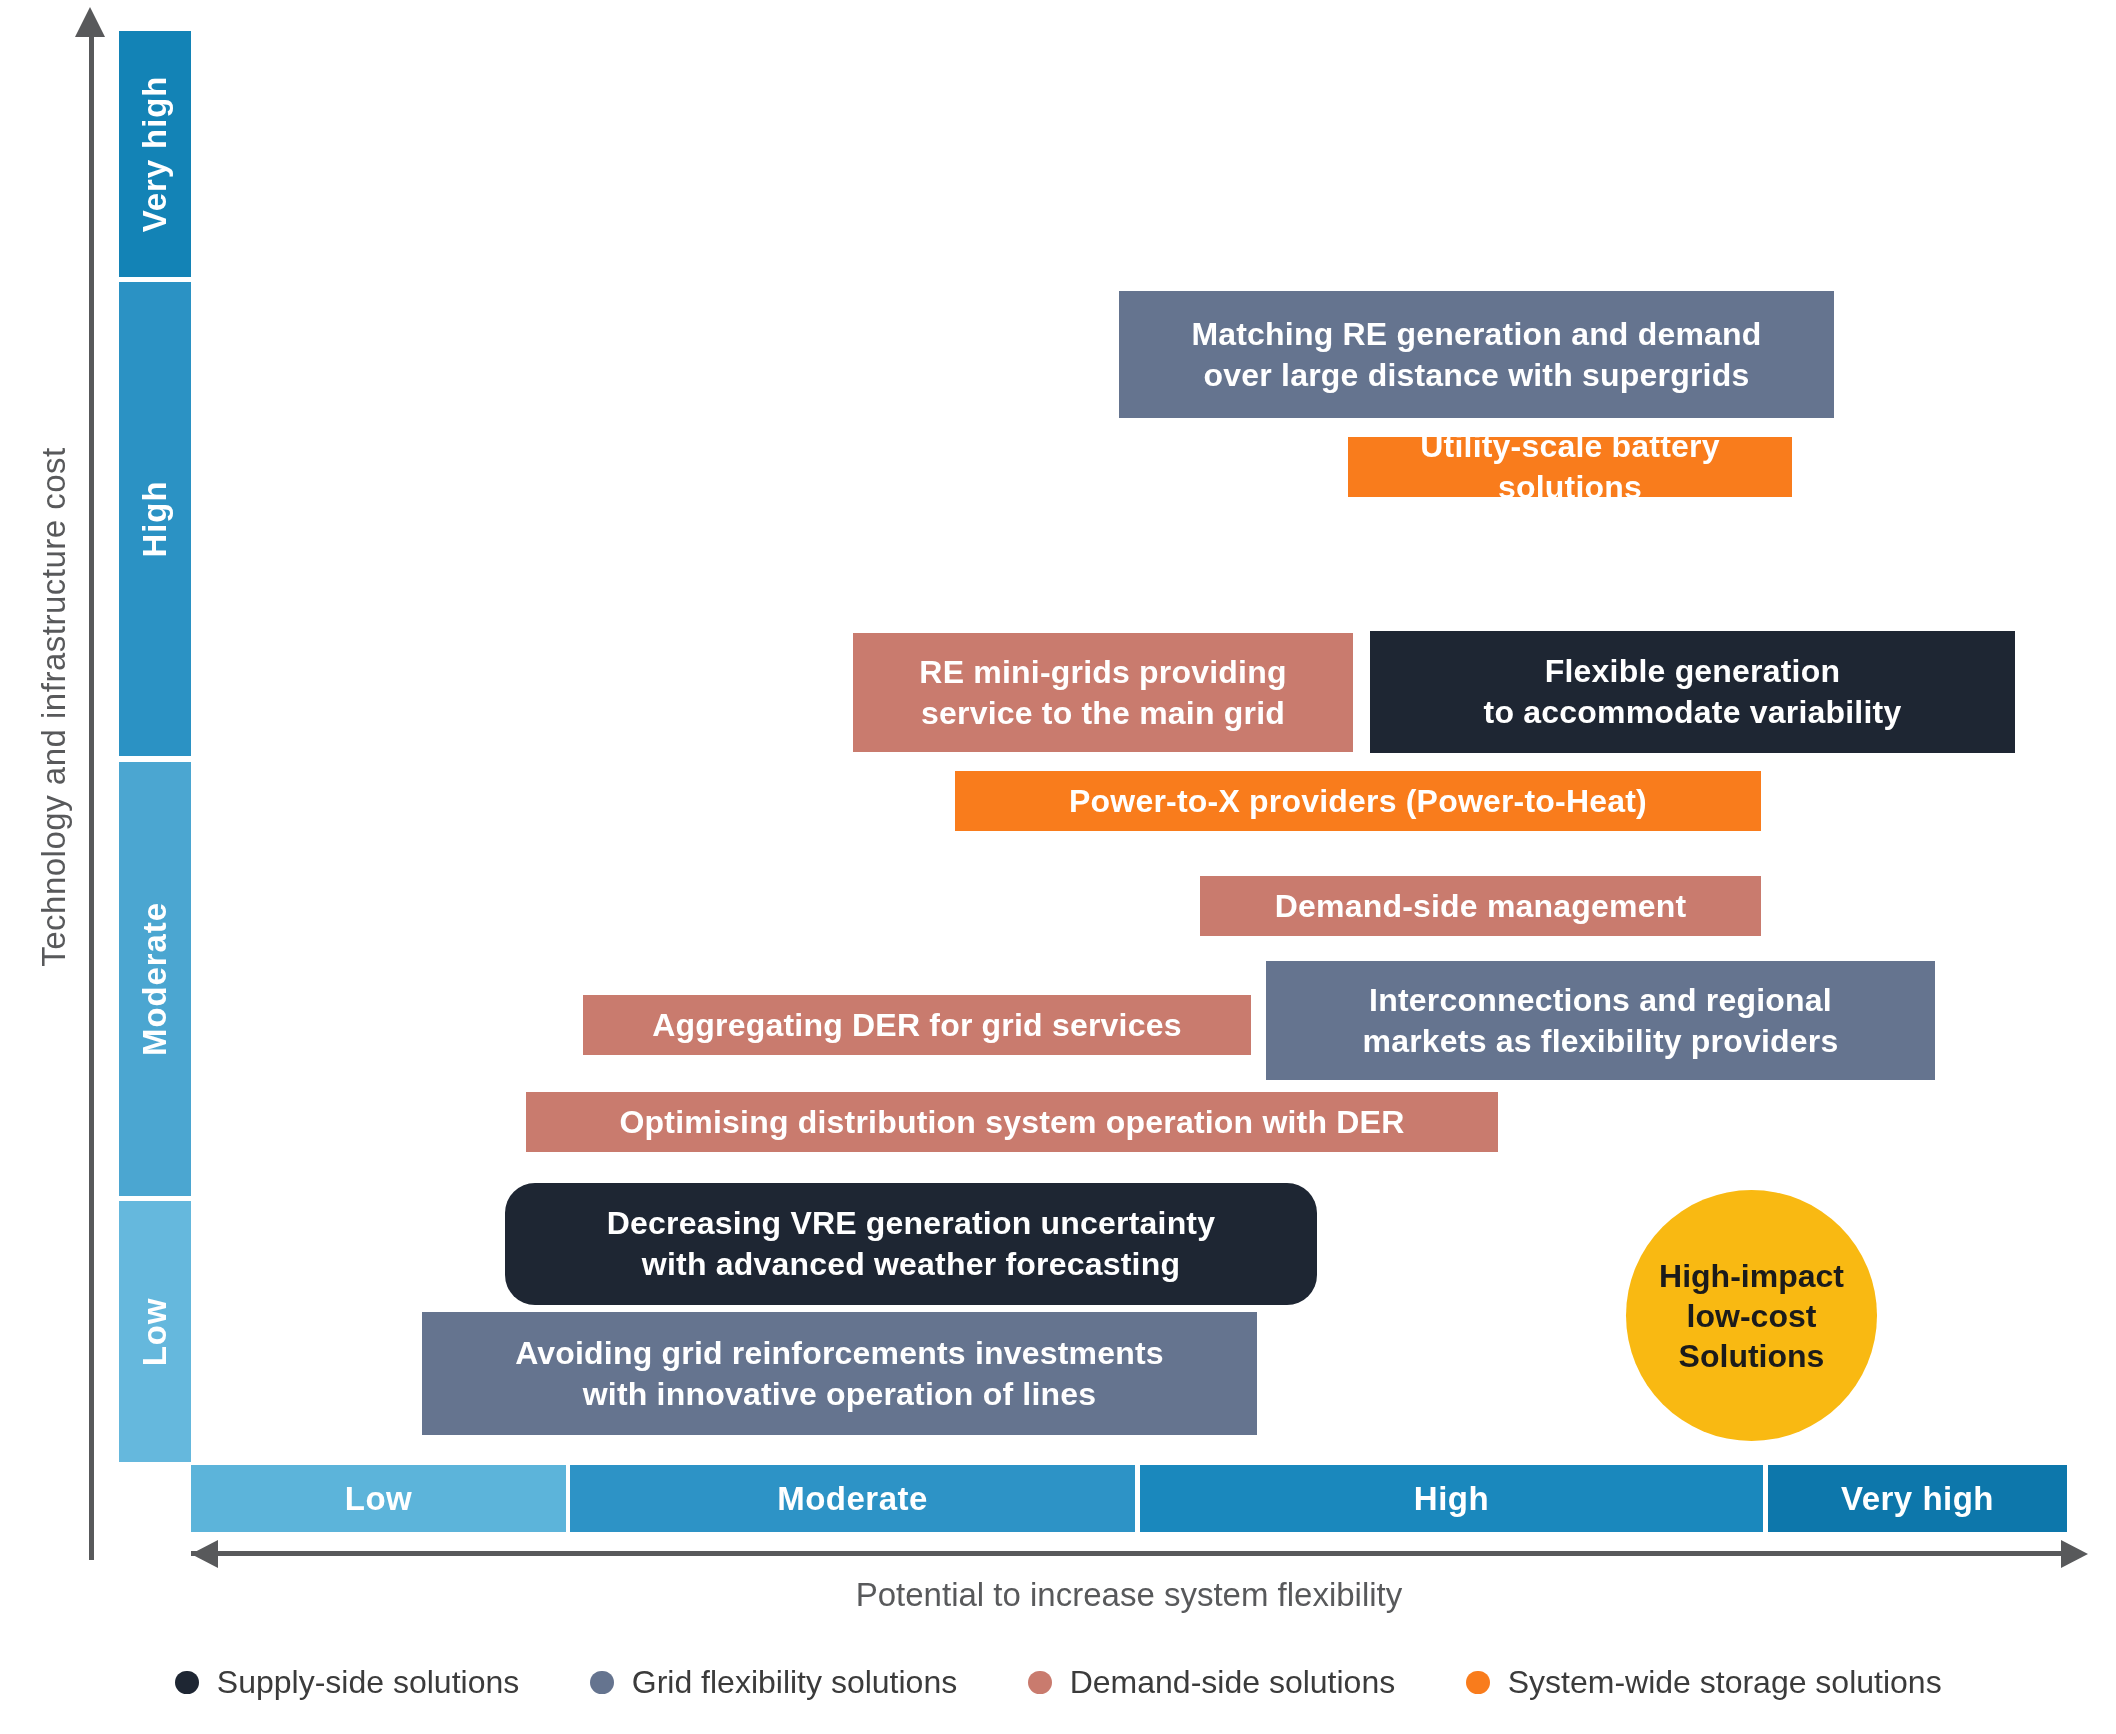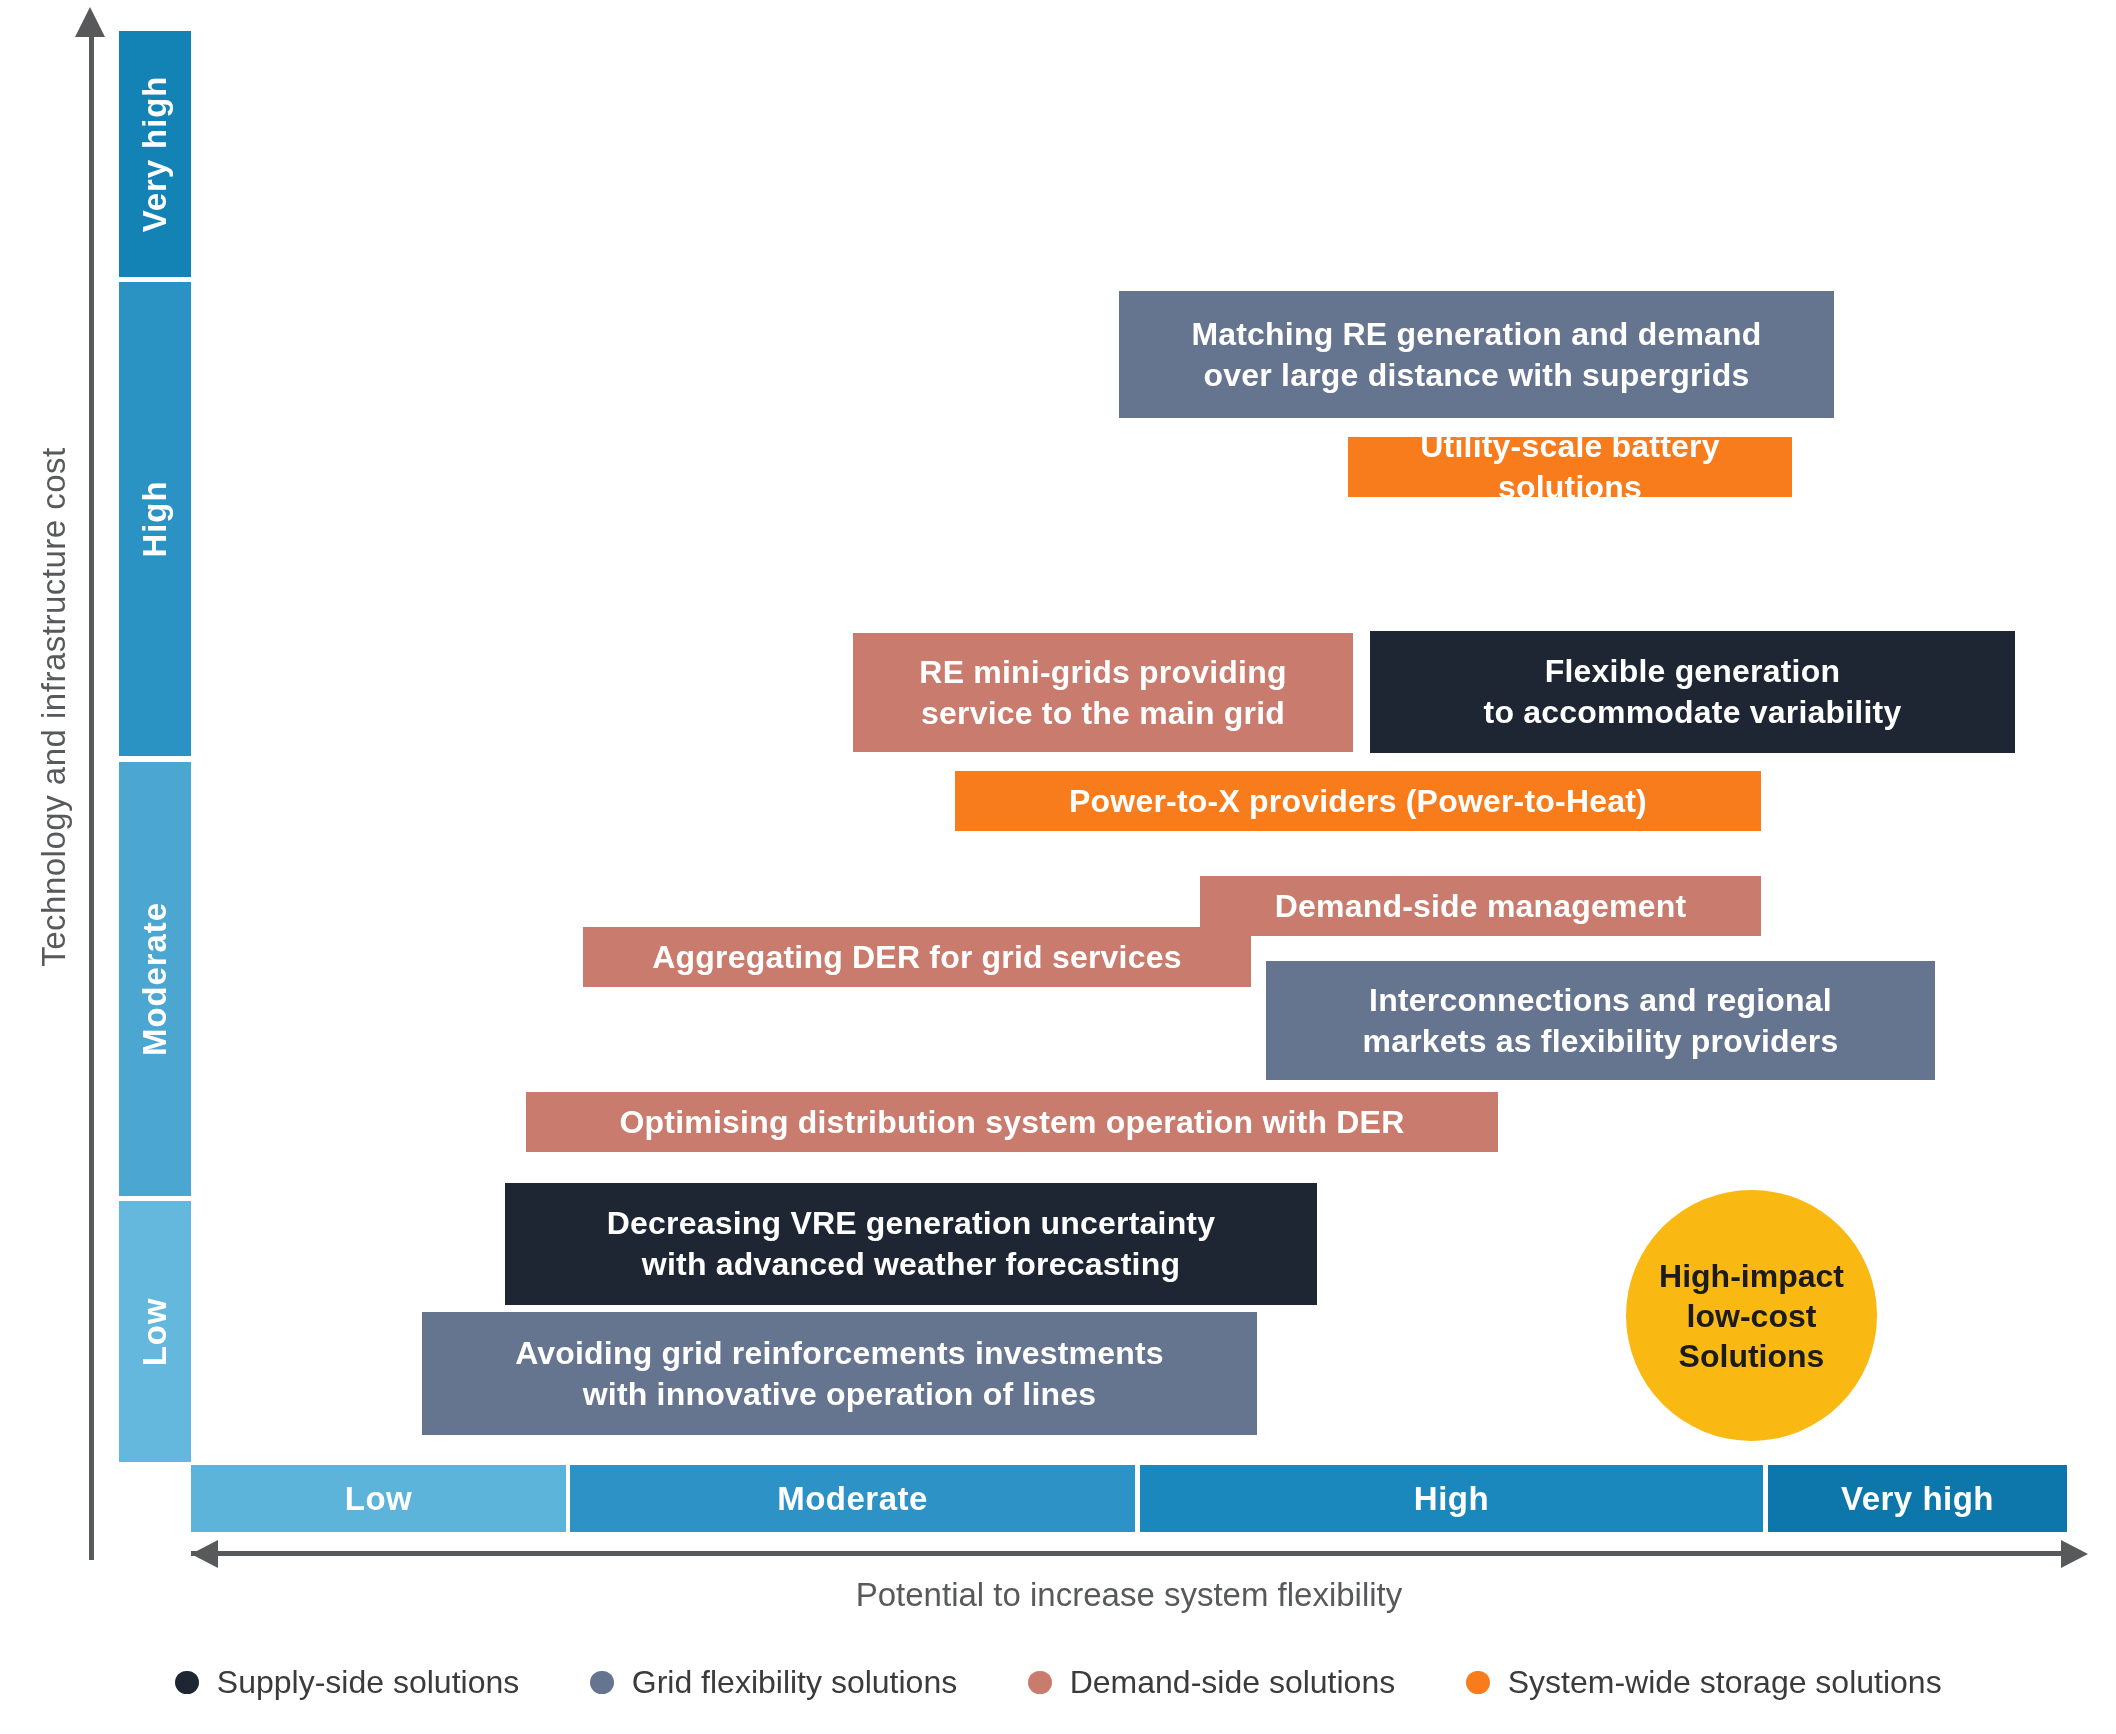--- a/index.html
+++ b/index.html
@@ -228,34 +228,34 @@
   </div>
 
   <div class="sol-box" style="left:955px;top:771px;width:806px;height:60px;background:#f97c1c;">
     <span>Power-to-X providers (Power-to-Heat)</span>
   </div>
 
   <div class="sol-box" style="left:1200px;top:876px;width:561px;height:60px;background:#c97b6e;">
     <span>Demand-side management</span>
   </div>
 
-  <div class="sol-box" style="left:583px;top:927px;width:668px;height:60px;background:#c97b6e;">
+  <div class="sol-box" style="left:583px;top:995px;width:668px;height:60px;background:#c97b6e;">
     <span>Aggregating DER for grid services</span>
   </div>
 
   <div class="sol-box" style="left:1266px;top:961px;width:669px;height:119px;background:#65748f;">
     <span>Interconnections and regional
 markets as flexibility providers</span>
   </div>
 
   <div class="sol-box" style="left:503px;top:1092px;width:972px;height:60px;background:#c97b6e;margin-left:23px;">
     <span>Optimising distribution system operation with DER</span>
   </div>
 
-  <div class="sol-box" style="left:505px;top:1183px;width:812px;height:122px;background:#1e2633;">
+  <div class="sol-box" style="left:505px;top:1183px;width:812px;height:122px;background:#1e2633;border-radius:30px;">
     <span>Decreasing VRE generation uncertainty
 with advanced weather forecasting</span>
   </div>
 
   <div class="sol-box" style="left:422px;top:1312px;width:835px;height:123px;background:#65748f;">
     <span>Avoiding grid reinforcements investments
 with innovative operation of lines</span>
   </div>
 
   <div class="bubble" style="left:1626px;top:1190px;width:251px;height:251px;background:#f9b912;">

